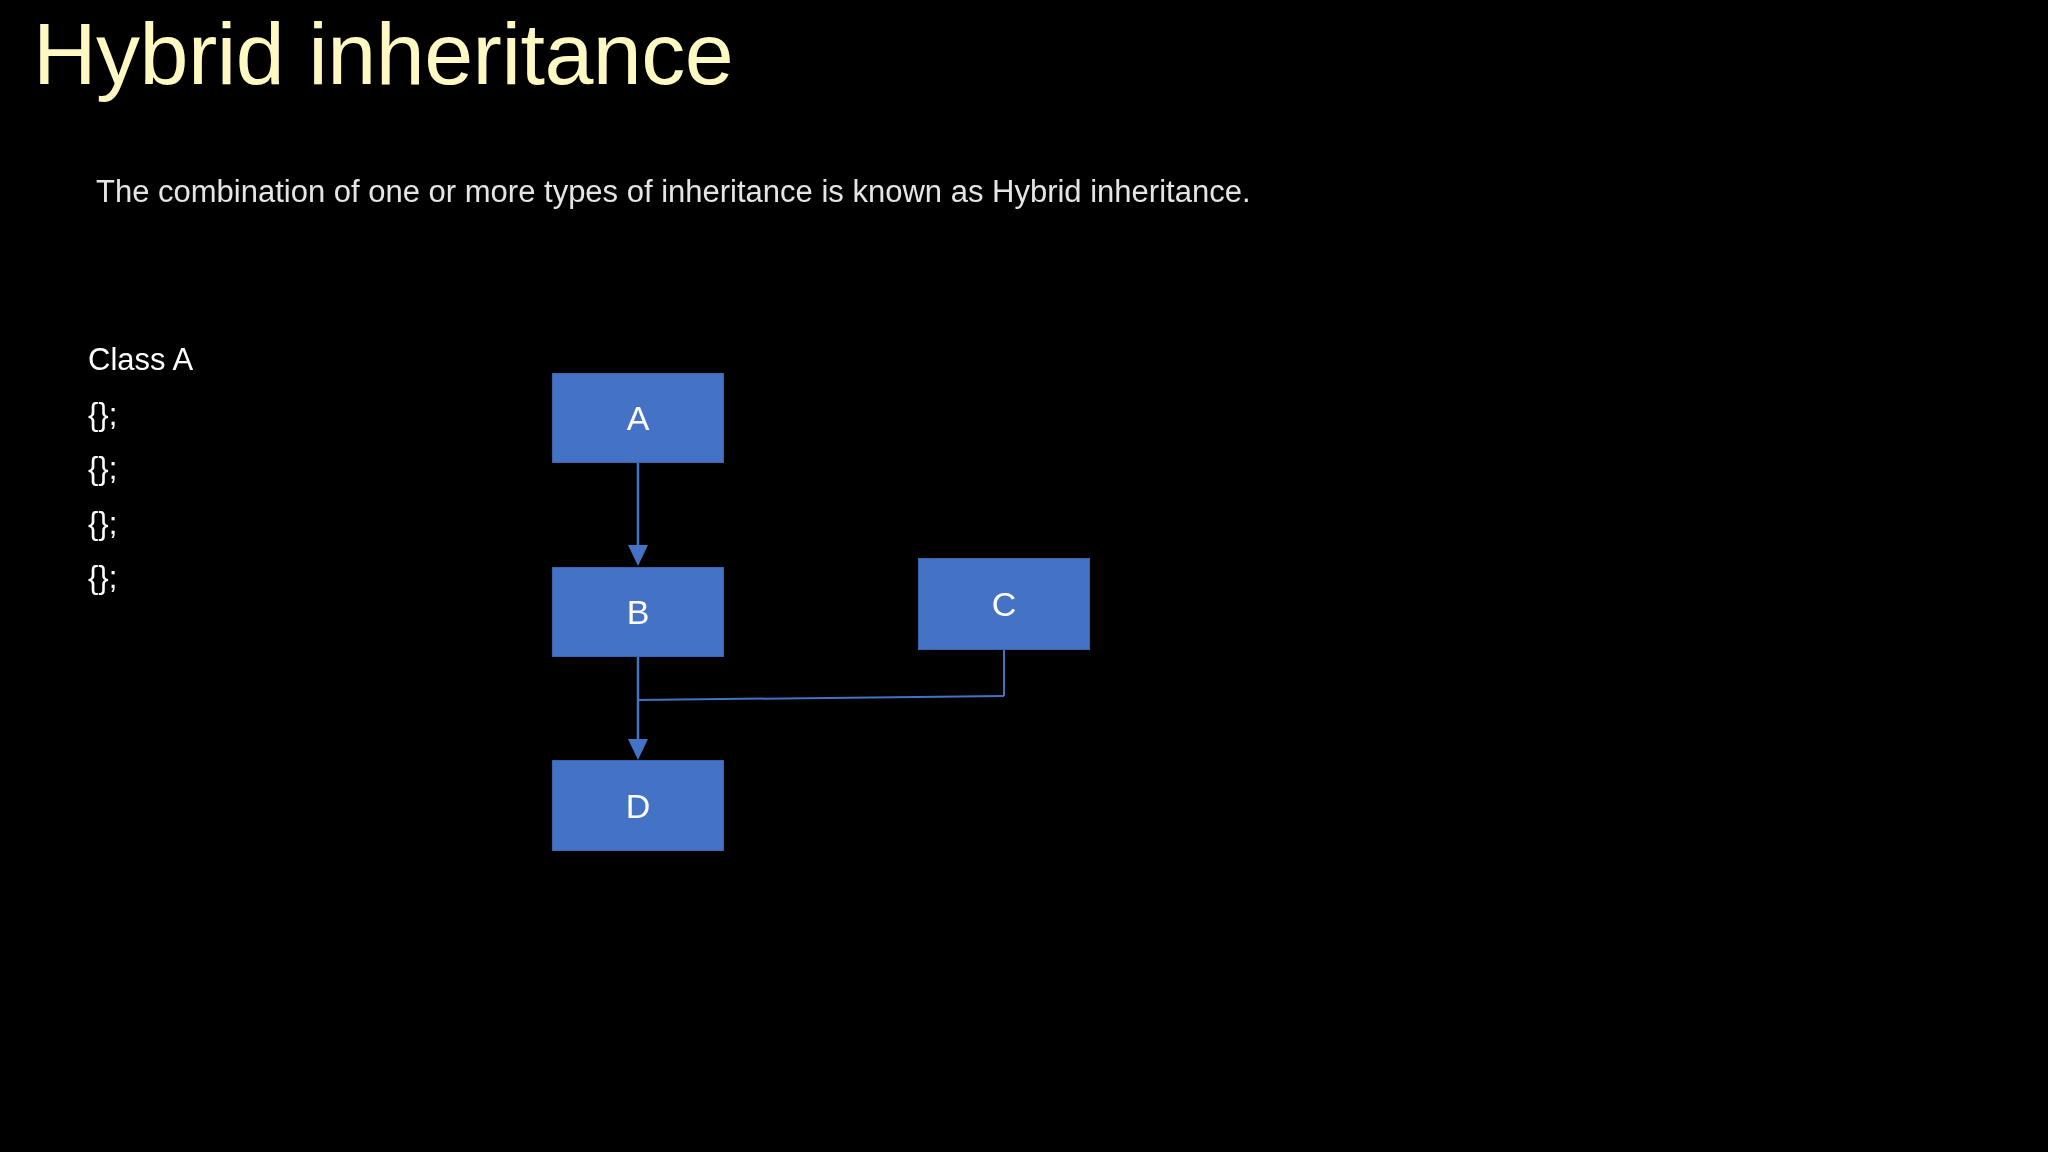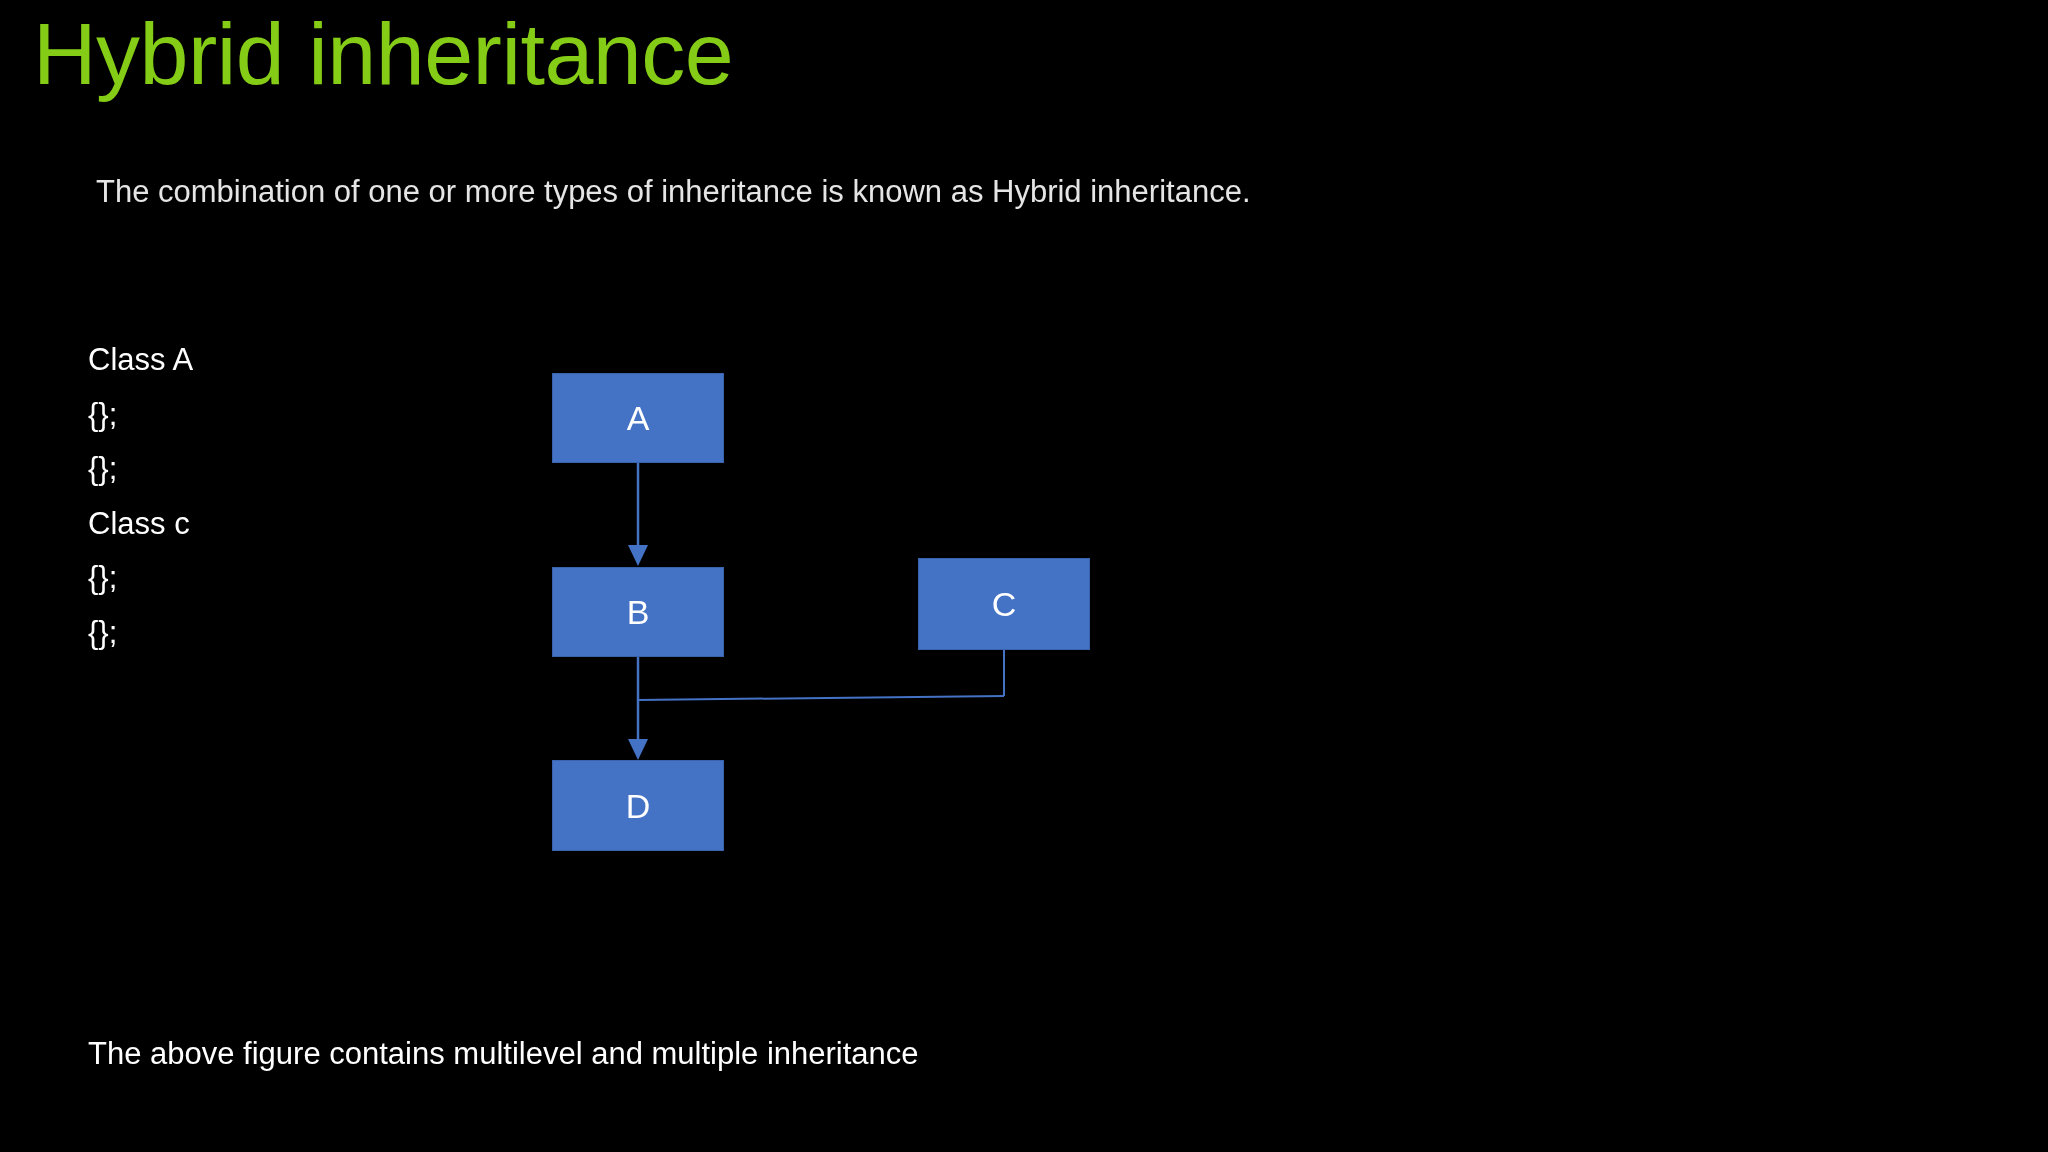--- a/index.html
+++ b/index.html
@@ -26,21 +26,21 @@
   }
 
   
   .slide-title {
     position: absolute;
     left: 33px;
     top: 8px;
     font-size: 88px;
     line-height: 1.05;
     font-weight: 400;
-    color: #84cc16;
+    color: #fef9c3;
     letter-spacing: -0.5px;
     white-space: nowrap;
   }
 
   
   .intro-text {
     position: absolute;
     left: 96px;
     top: 173px;
     font-size: 31px;
@@ -111,21 +111,20 @@
 <div class="slide">
 
   <div class="slide-title">Hybrid inheritance</div>
 
   <div class="intro-text">The combination of one or more types of inheritance is known as Hybrid inheritance.</div>
 
   <div class="code-block">
     <div class="code-line">Class A</div>
     <div class="code-line">{};</div>
     <div class="code-line">{};</div>
-    <div class="code-line">Class c</div>
     <div class="code-line">{};</div>
     <div class="code-line">{};</div>
   </div>
 
   <div class="diagram">
     <svg width="2048" height="1152" viewBox="0 0 2048 1152">
 
       <g>
         <line x1="638" y1="463" x2="638" y2="553" stroke="#4472C4" stroke-width="2.5"></line>
         <polygon points="638,566 628,545 648,545" fill="#4472C4"></polygon>
@@ -149,15 +148,14 @@
   <div class="node-box" id="node-b">
     <span class="node-label">B</span>
   </div>
   <div class="node-box" id="node-c">
     <span class="node-label">C</span>
   </div>
   <div class="node-box" id="node-d">
     <span class="node-label">D</span>
   </div>
 
-  <div class="outro-text">The above figure contains multilevel and multiple inheritance</div>
 
 </div>
 
 </body></html>

